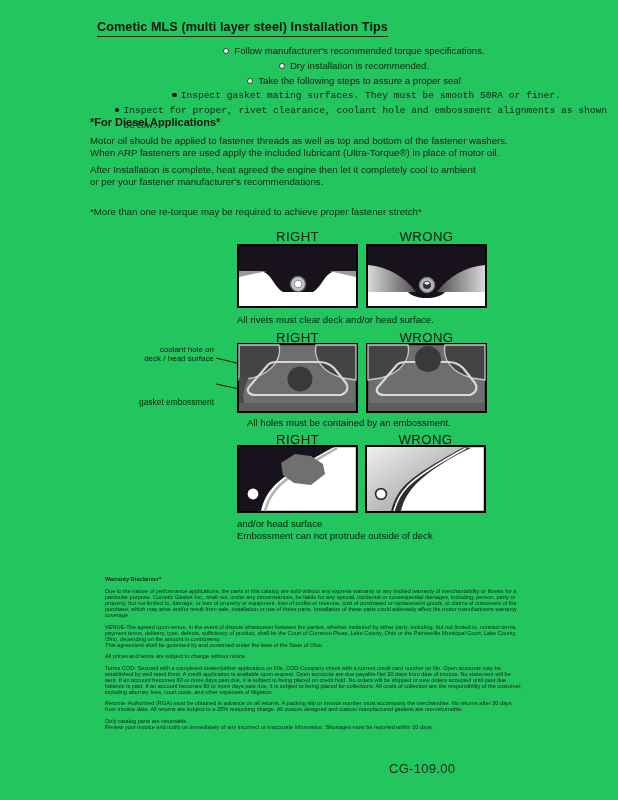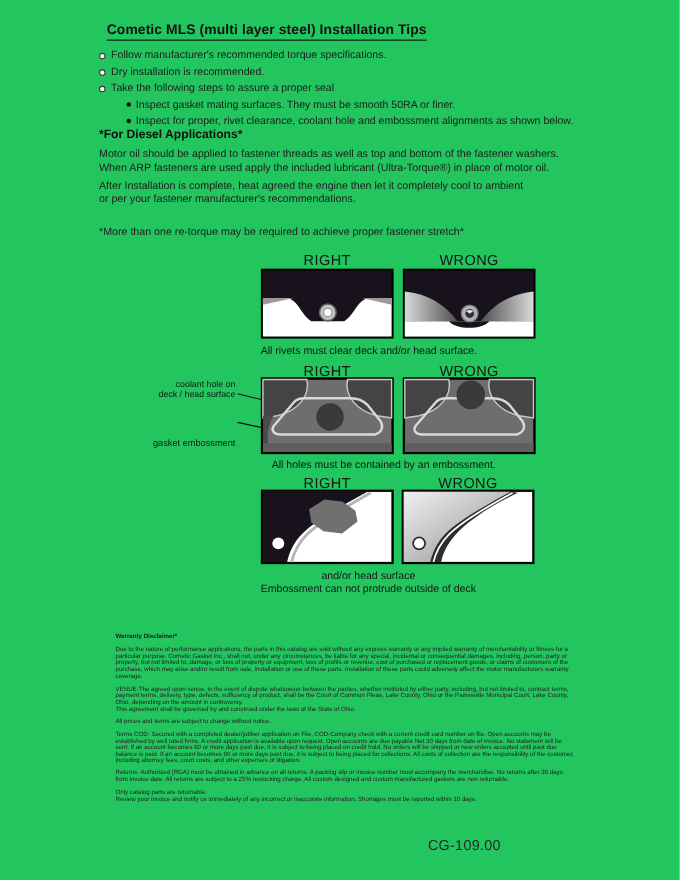--- a/index.html
+++ b/index.html
@@ -11,43 +11,43 @@
   #page{position:absolute;inset:0;background:#22c55e;}
 
   .doc-title{
     position:absolute;left:97px;top:20px;
     font-size:12.6px;font-weight:bold;color:#111;
     border-bottom:1.6px solid #111;padding-bottom:2px;letter-spacing:.1px;
     display:inline-block;
   }
 
   .tips{position:absolute;left:90px;top:43px;font-size:9.6px;color:#1c1c1c;}
-  .tip-row{display:flex;align-items:flex-start;height:15px;line-height:15px;}
-  .tip-row.sub{margin-left:25px;}
+  .tip-row{display:flex;align-items:flex-start;height:15px;line-height:15px;justify-content:center;}
+  .tip-row.sub{margin-left:25px;font-family:Liberation Mono, monospace;}
   .b-circle{
     width:4px;height:4px;border:1px solid #3a3a3a;border-radius:50%;
     margin:5px 5px 0 0;flex:0 0 auto;background:#fff;
   }
   .b-dot{
     width:4.4px;height:4.4px;border-radius:50%;background:#111;
     margin:5px 4px 0 0;flex:0 0 auto;
   }
 
   .diesel-heading{position:absolute;left:90px;top:116px;font-size:11px;font-weight:bold;color:#111;}
   .para{position:absolute;left:90px;font-size:9.7px;line-height:11.7px;color:#1c1c1c;}
   .para.p1{top:135px;}
   .para.p2{top:164px;}
   .para.note{top:206px;}
 
   .rw-label{
     position:absolute;width:121px;text-align:center;
     font-size:13.2px;color:#161616;letter-spacing:.4px;
   }
   .diag-box{position:absolute;width:121px;}
-  .caption{position:absolute;font-size:9.6px;color:#161616;line-height:11.5px;text-align:center;}
+  .caption{position:absolute;font-size:9.6px;color:#161616;line-height:11.5px;}
 
   .callout{
     position:absolute;left:100px;width:114px;text-align:right;
     font-size:8px;color:#161616;line-height:9px;
   }
   .callout.c2{font-size:8.4px;}
   #leader-lines{position:absolute;left:0;top:340px;pointer-events:none;}
 
   .legal{
     position:absolute;left:105px;top:577px;width:417px;

